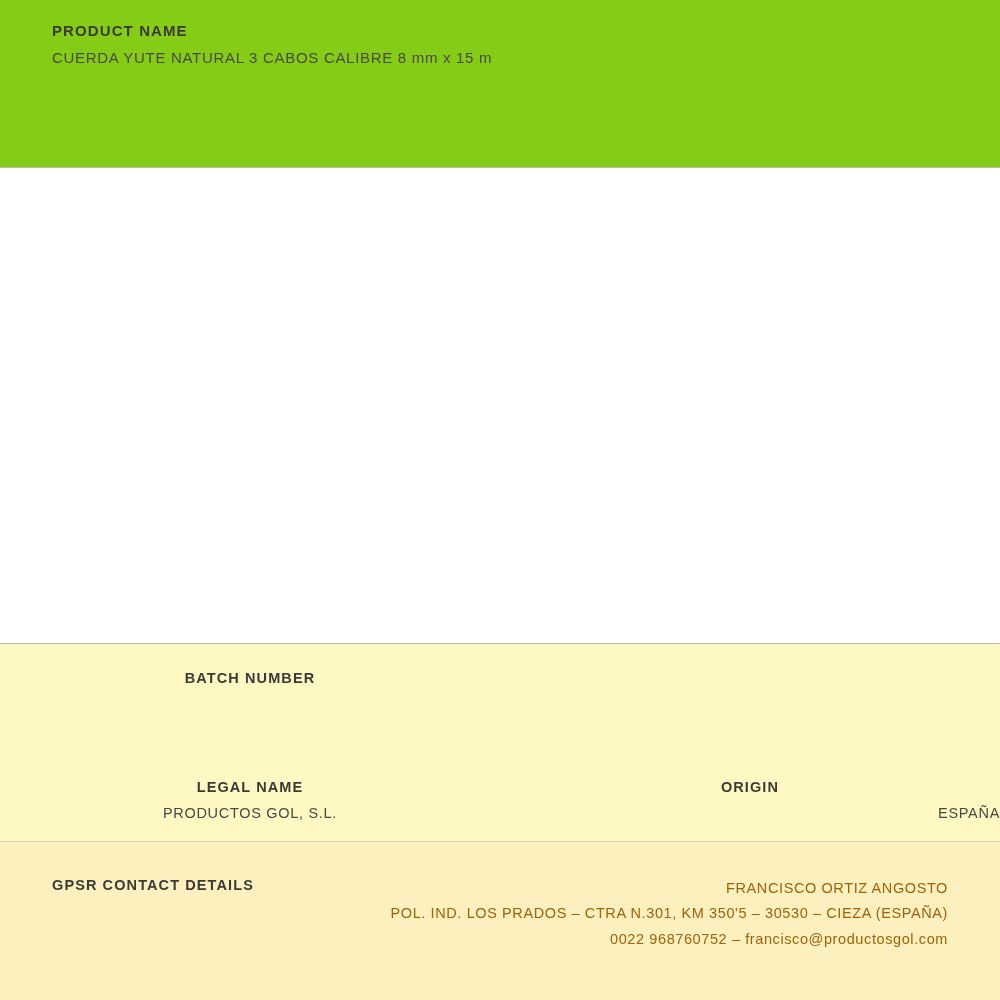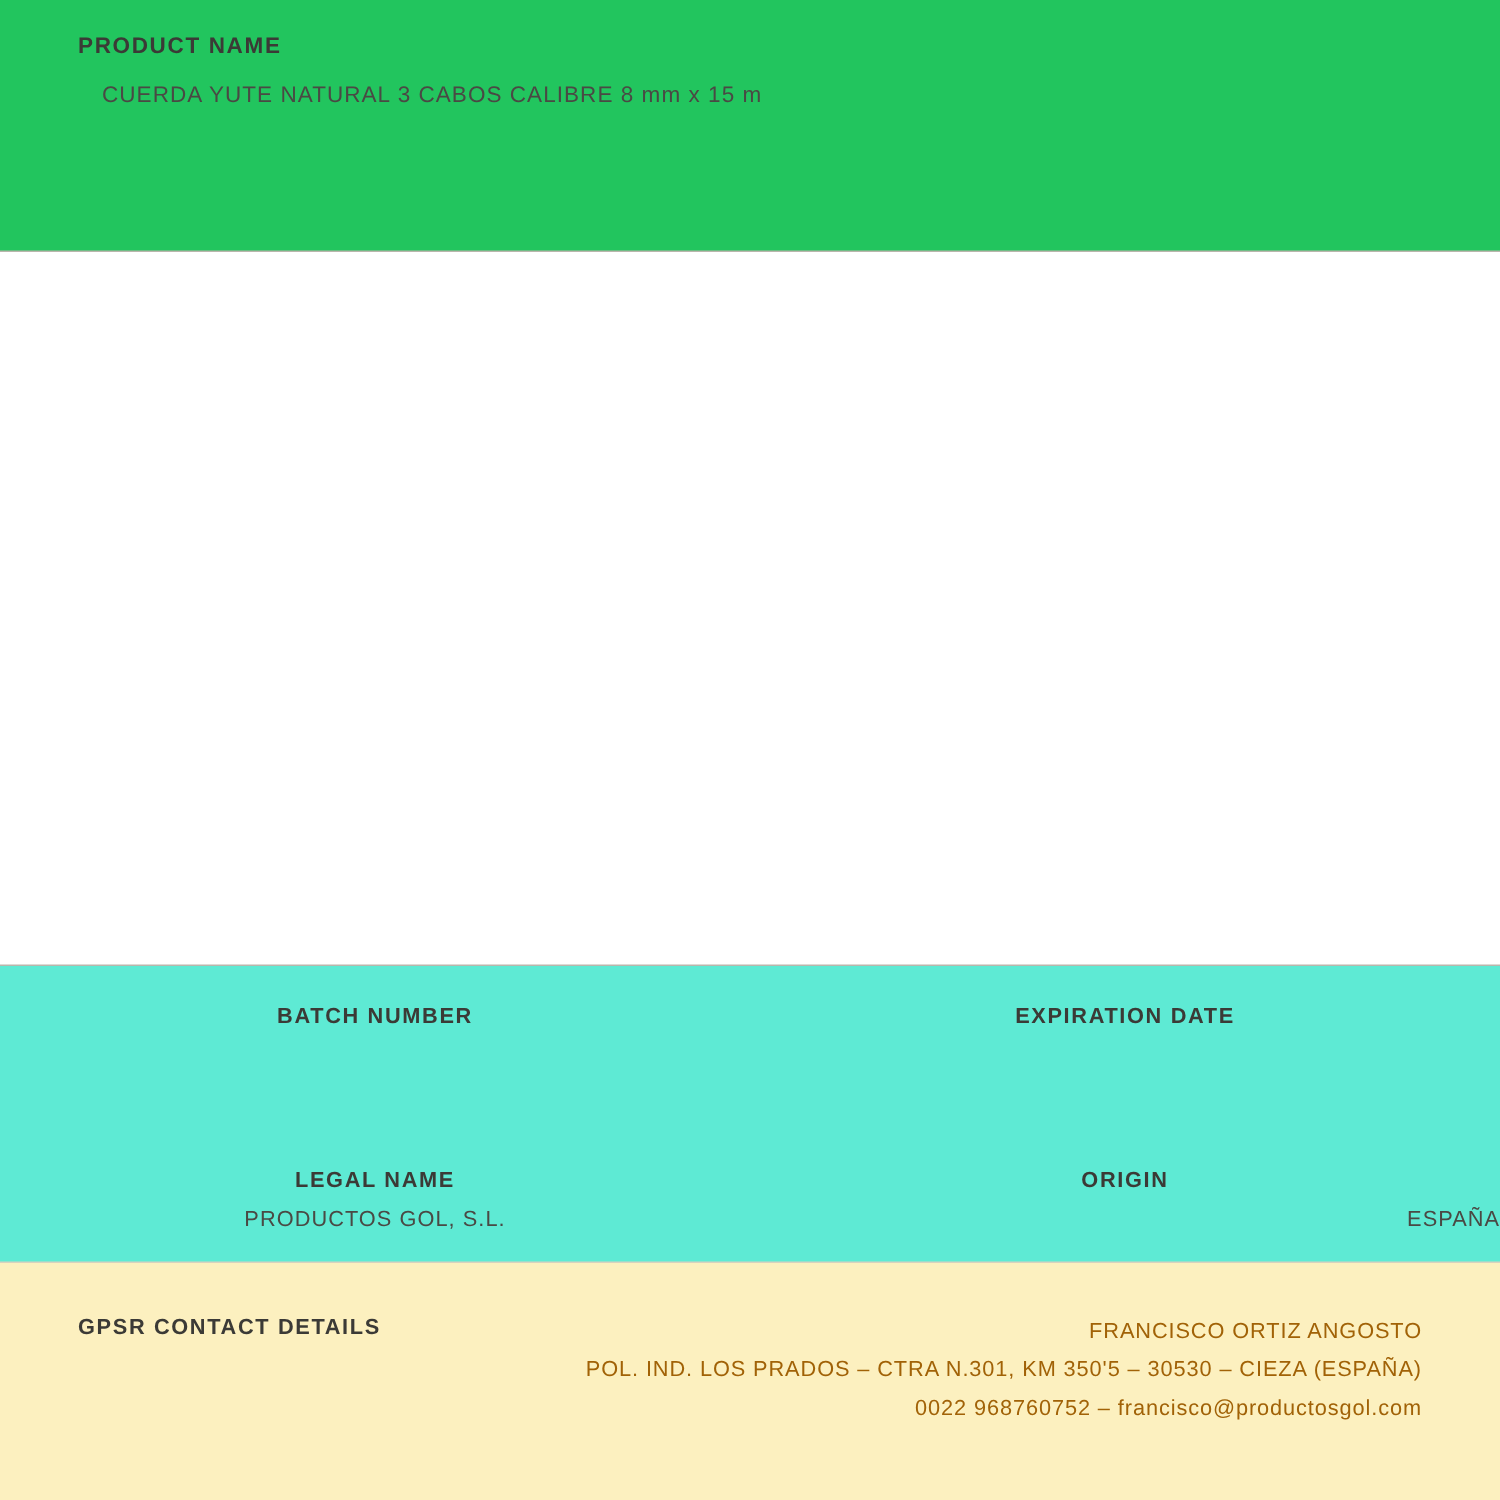--- a/index.html
+++ b/index.html
@@ -17,21 +17,21 @@
   .sheet {
     position: relative;
     width: 1000px;
     height: 1000px;
     display: flex;
     flex-direction: column;
   }
 
   
   .top-block {
-    background: #22c55e;
+    background: #84cc16;
     padding: 22px 0 0 0;
     height: 168px;
     box-sizing: border-box;
     border-bottom: 1px solid #b9b6ac;
   }
   .field {
     padding-left: 52px;
   }
   .field + .field {
     margin-top: 28px;
@@ -40,33 +40,33 @@
     font-size: 15px;
     font-weight: bold;
     letter-spacing: 1.1px;
     color: #3b3a36;
     margin: 0 0 10px 0;
   }
   .field-value {
     font-size: 15px;
     letter-spacing: 0.7px;
     color: #4a4944;
-    margin: 16px;
+    margin: 0;
   }
 
   
   .image-area {
     background: #ffffff;
     flex: 1 1 auto;
     border-bottom: 1px solid #b9b6ac;
   }
 
   
   .details-block {
-    background: #5eead4;
+    background: #fef9c3;
     height: 198px;
     box-sizing: border-box;
     border-bottom: 1px solid #d8d2bf;
     position: relative;
   }
   .details-grid {
     display: grid;
     grid-template-columns: 1fr 1fr;
     width: 100%;
   }
@@ -145,21 +145,20 @@
 
   <section class="image-area"></section>
 
   <section class="details-block">
     <div class="details-grid details-row-1">
       <div class="detail-cell left-col">
         <p class="detail-label">BATCH NUMBER</p>
         <p class="detail-value"></p>
       </div>
       <div class="detail-cell">
-        <p class="detail-label">EXPIRATION DATE</p>
         <p class="detail-value"></p>
       </div>
     </div>
     <div class="details-grid details-row-2">
       <div class="detail-cell left-col">
         <p class="detail-label">LEGAL NAME</p>
         <p class="detail-value">PRODUCTOS GOL, S.L.</p>
       </div>
       <div class="detail-cell row2-right">
         <p class="detail-label">ORIGIN</p>

